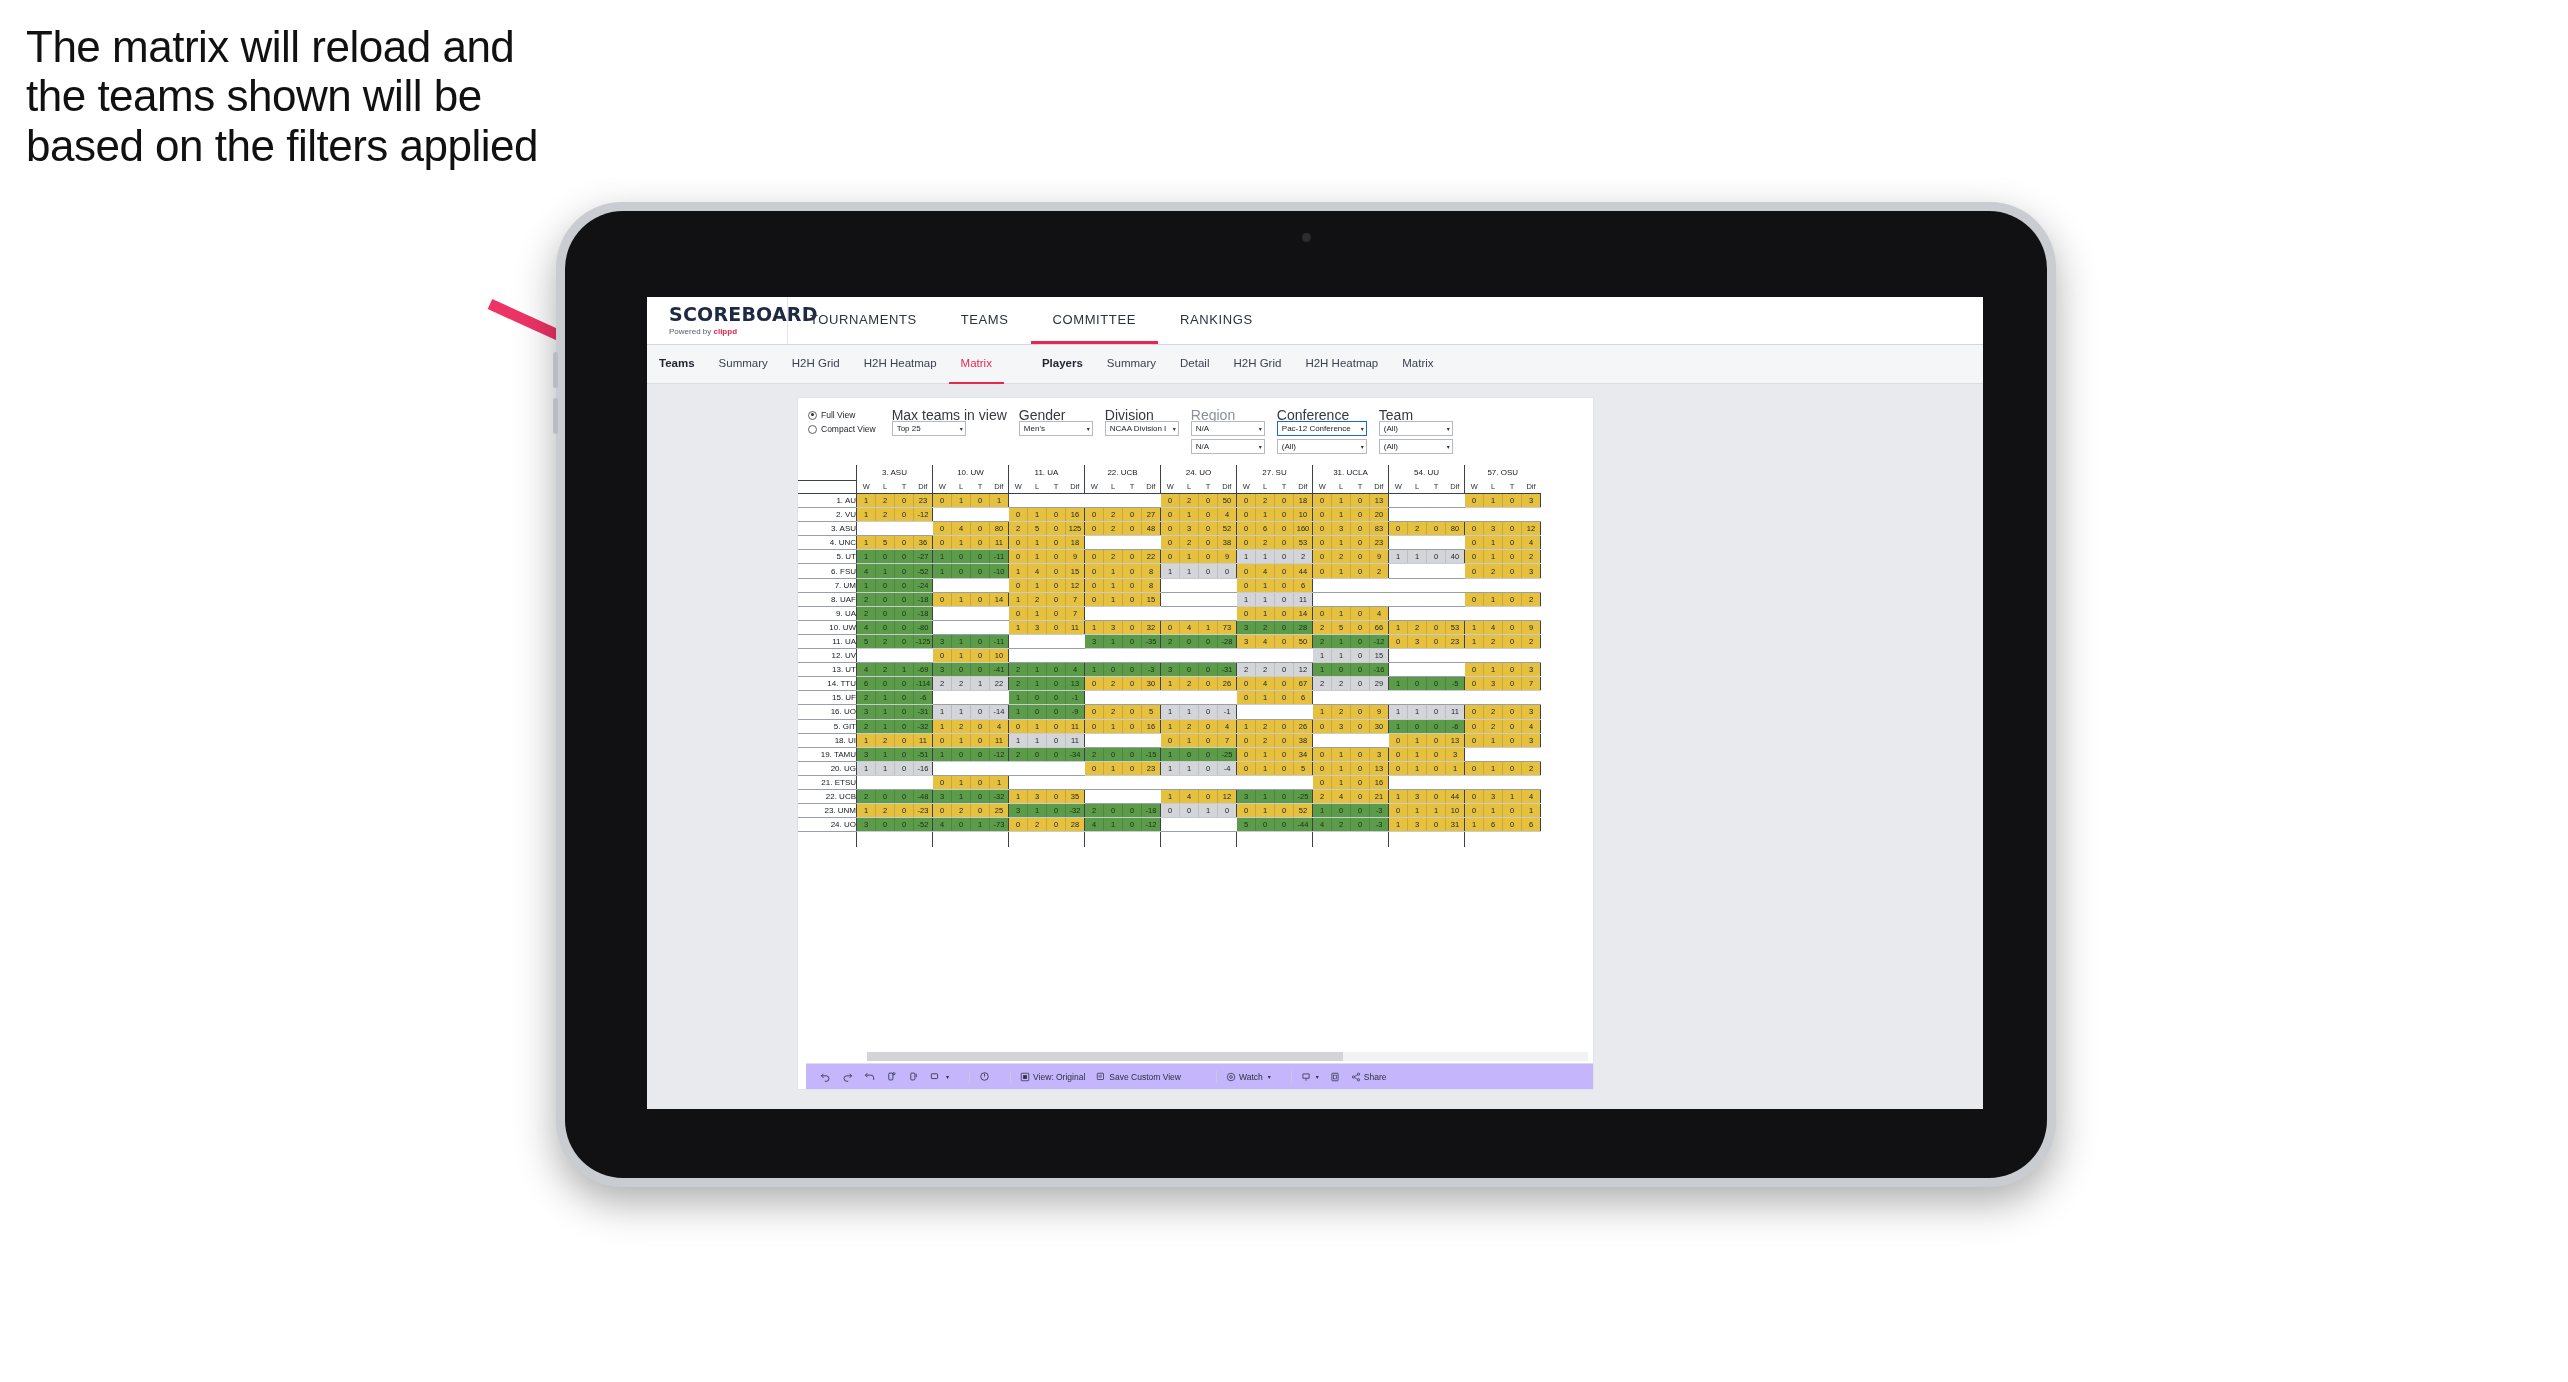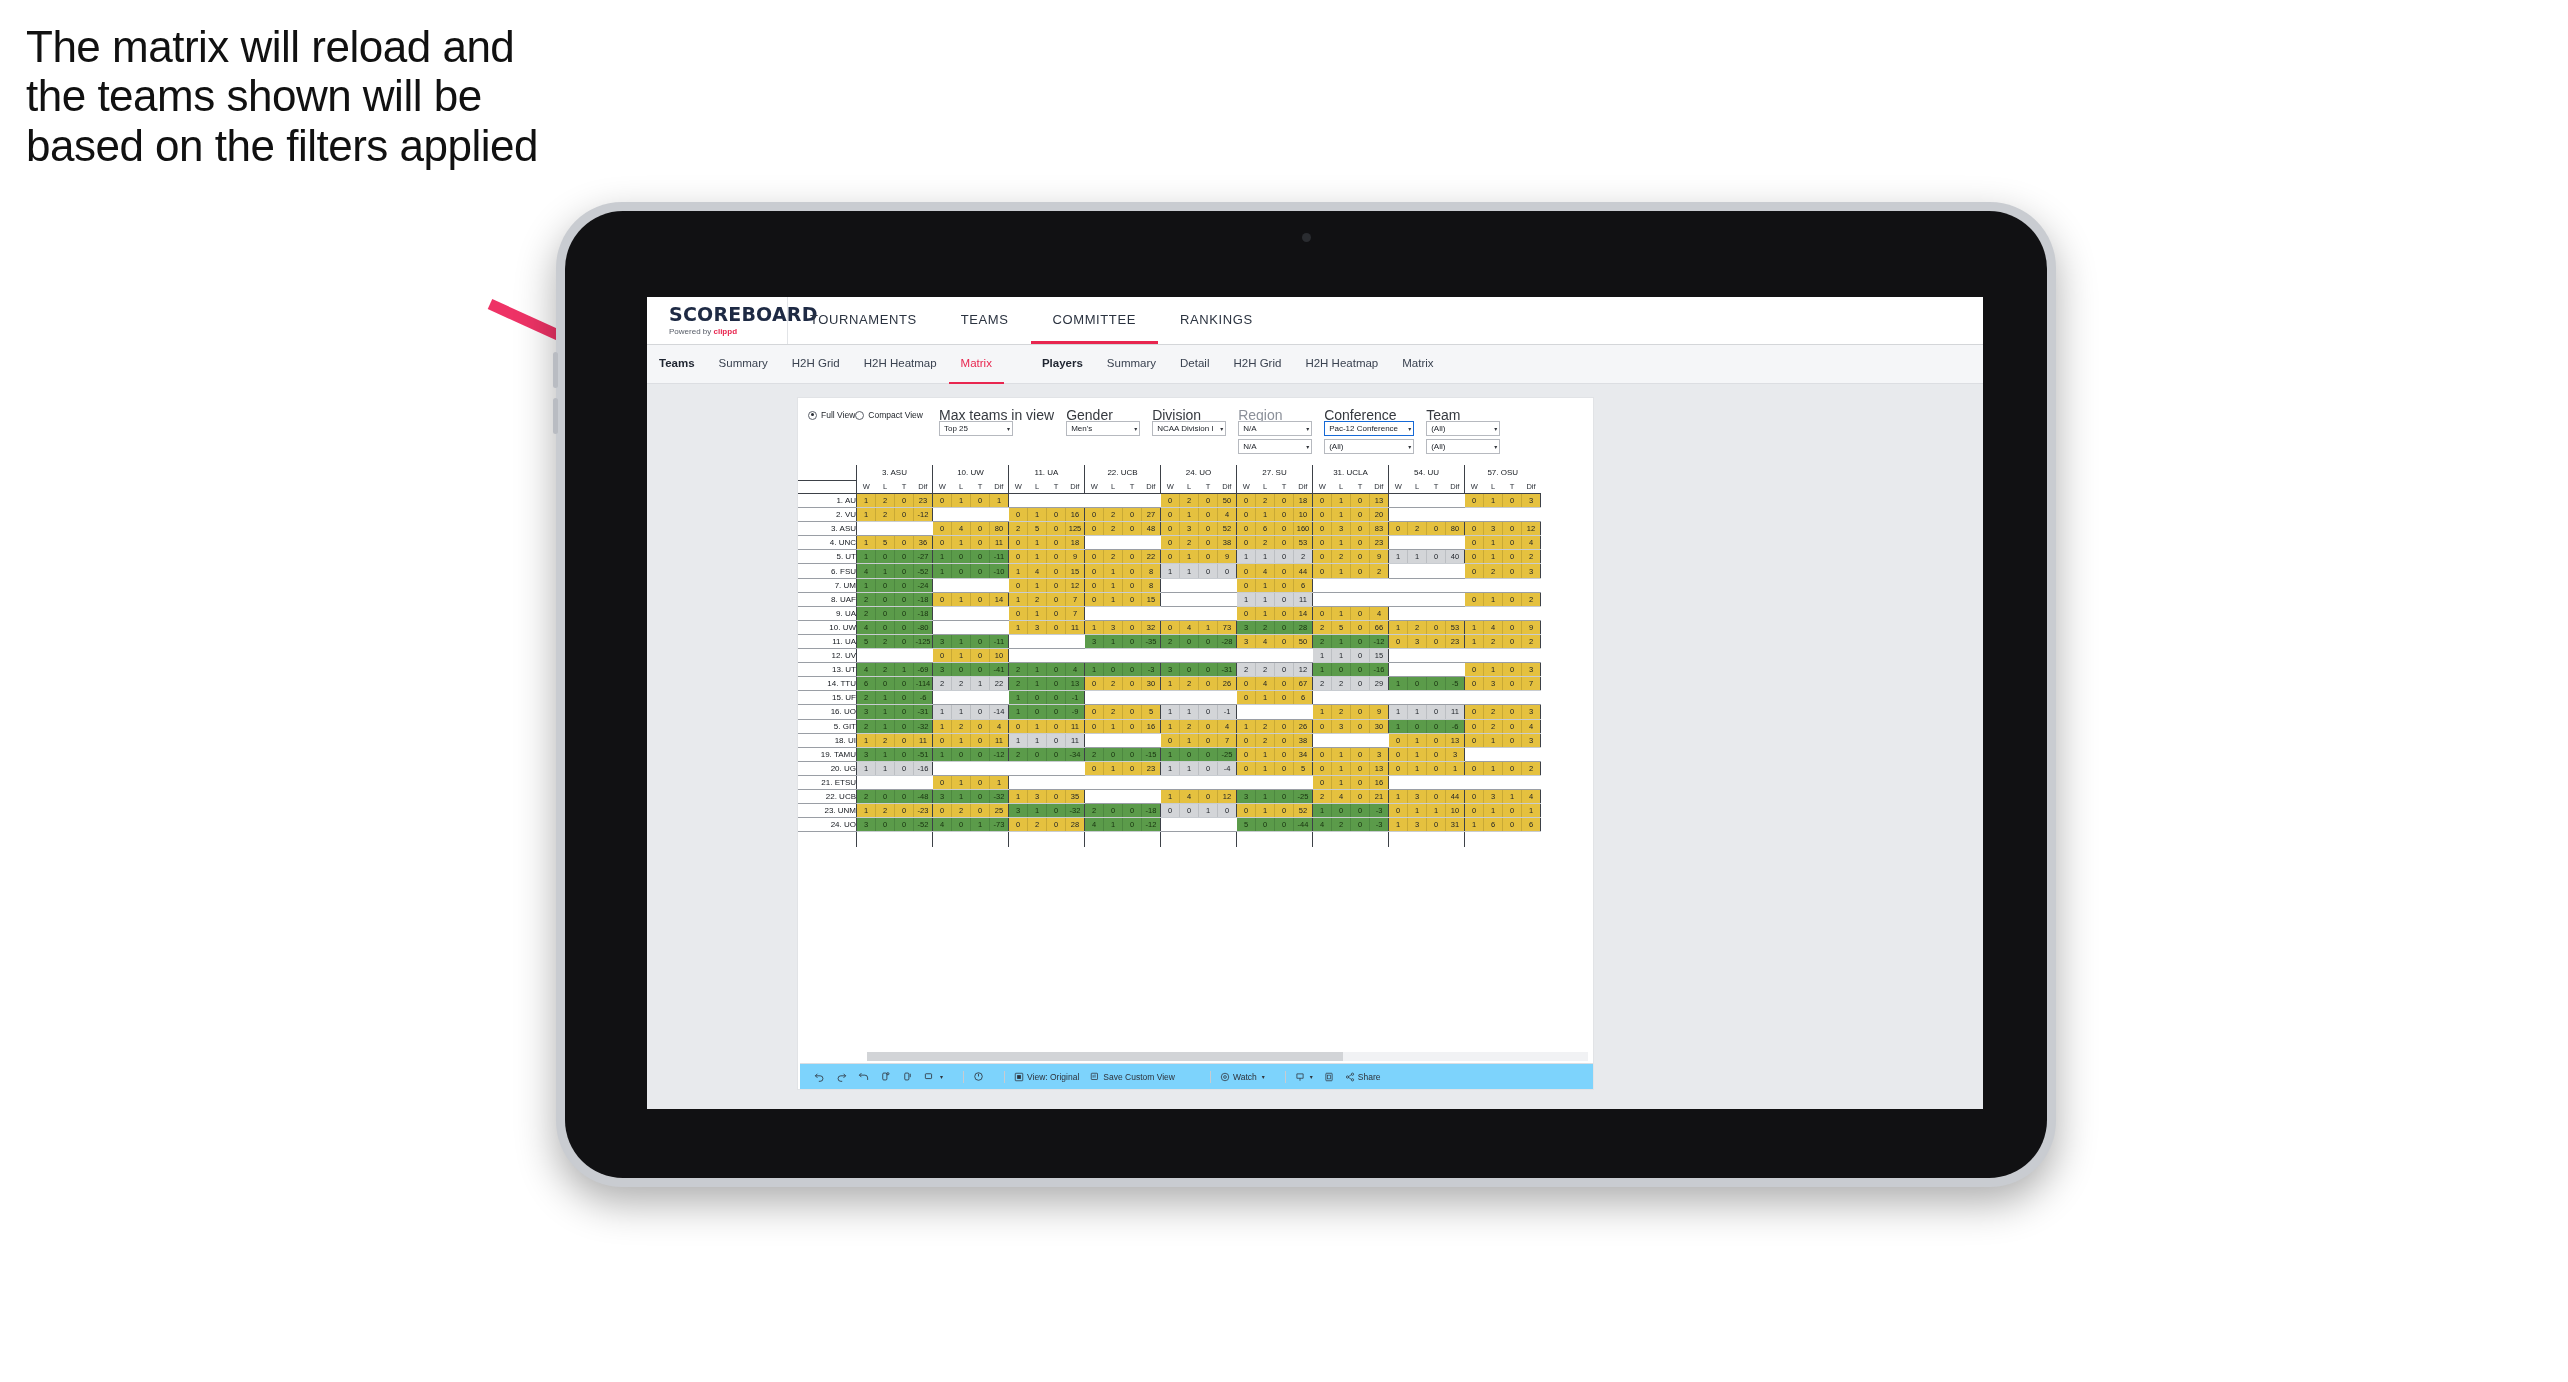--- a/index.html
+++ b/index.html
@@ -73,21 +73,21 @@
   .fsel{
     width:78px;height:15px;border:1px solid #b6b9bf;background:#fff;
     font-size:8px;color:#20242b;display:flex;align-items:center;
     padding:0 2px 0 4px;box-sizing:border-box;margin-bottom:3px;
   }
   .fsel.w90{width:90px;}
   .fsel.w74{width:74px;}
   .fsel.highlight{border:1.5px solid #1669d6;}
   .fsel .ftext{flex:1;overflow:hidden;white-space:nowrap;}
   .caret{font-size:6px;color:#30343a;padding-left:2px;}
-  .radios{display:flex;flex-direction:row;justify-content:flex-start;margin-right:16px;padding-top:1px;}
+  .radios{display:flex;flex-direction:column;justify-content:flex-start;margin-right:16px;padding-top:1px;}
   .radio-row{display:flex;align-items:center;font-size:8.5px;color:#22262c;height:14px;}
   .radio{width:7px;height:7px;border:1px solid #5c616a;border-radius:50%;margin-right:4px;position:relative;background:#fff;}
   .radio.on::after{content:"";position:absolute;left:1.5px;top:1.5px;width:3px;height:3px;border-radius:50%;background:#2a2e35;}
 
   
   #matrix-wrap{padding:2px 0 0 0;overflow:hidden;}
   table.matrix{border-collapse:collapse;table-layout:fixed;font-size:7.5px;color:#1b1f25;padding-left:19px;}
   table.matrix td,table.matrix th{padding:0;margin:0;}
   .rowlab{
     width:58px;text-align:right;padding-right:4px;font-size:8px;color:#14181e;
@@ -115,21 +115,21 @@
   td.v.last{border-right:1px solid #3d4148;}
   tr.spacer td{height:15px;background:#fff;border-bottom:none;border-right:none;}
   tr.spacer td.gl{border-left:1px solid #3d4148;}
 
   
   #hscroll{position:absolute;left:69px;right:5px;bottom:28px;height:9px;background:#f1f2f4;}
   #hscroll-thumb{height:9px;width:66%;background:#d2d4d7;}
 
   
   #toolbar{
-    position:absolute;left:2px;right:0;bottom:0;height:25px;background:#7dd3fc;
+    position:absolute;left:8px;right:0;bottom:0;height:25px;background:#c4b5fd;
     border-top:1px solid #dcdee2;display:flex;align-items:center;padding-left:14px;font-size:8.5px;color:#2d323a;
   }
   .tb{display:flex;align-items:center;margin-right:11px;cursor:pointer;}
   .tb svg{display:block;}
   .tb span{margin-left:3px;}
   .tb-div{width:1px;height:12px;background:#c8cbd0;margin:0 9px;}
 </style>
 </head>
 <body>
 

